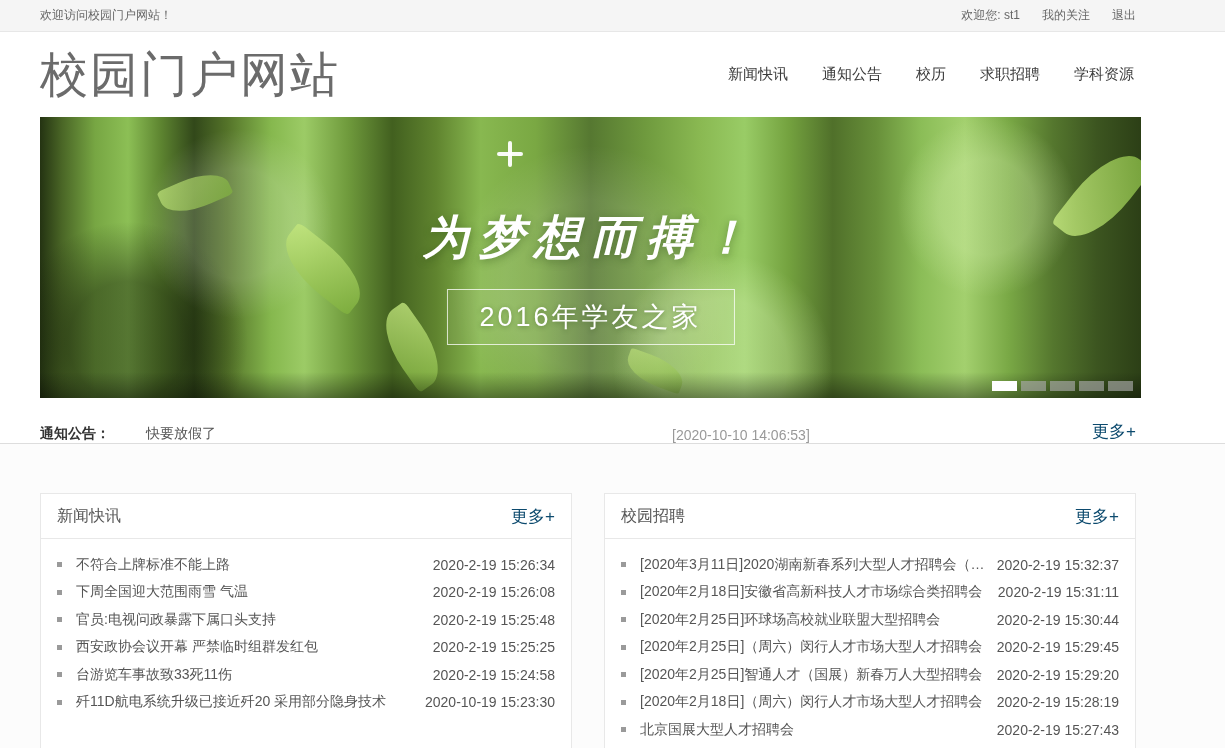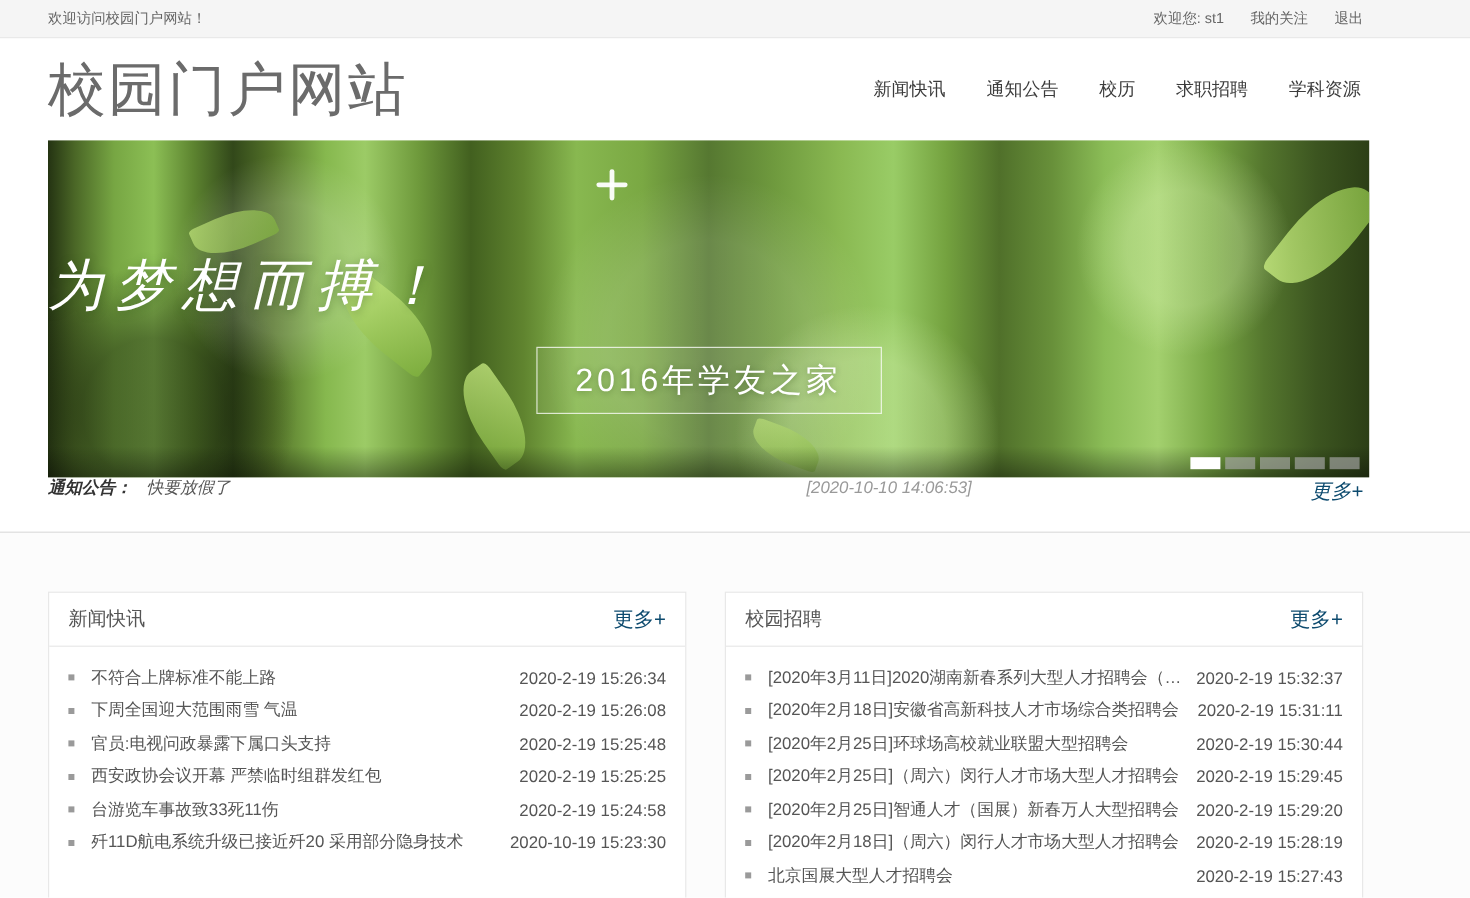--- a/index.html
+++ b/index.html
@@ -1,19 +1,19 @@
 <!DOCTYPE html>
 <html><head>
 <meta charset="utf-8">
 <style>
   * { margin:0; padding:0; box-sizing:border-box; }
   html,body { width:1225px; height:748px; overflow:hidden; background:#fff;
     font-family:"Liberation Sans","DejaVu Sans",sans-serif; }
 
-  .container { width:1096px; margin:0 auto 0 40px; }
+  .container { width:1096px; margin:0 auto 0 40px;gap:24px; }
 
   
   .topbar { height:32px; background:#f5f5f5; border-bottom:1px solid #e7e7e7; }
   .topbar-inner { display:flex; align-items:center; height:100%; font-size:12px; color:#666; }
   .topbar-right { margin-left:auto; display:flex; align-items:center; gap:22px; }
   .topbar a, .toplink { color:#666; text-decoration:none; cursor:pointer; }
 
   
   .header { height:85px; background:#fff; }
   .header-inner { display:flex; align-items:center; height:100%; }
@@ -39,34 +39,34 @@
     background:linear-gradient(transparent, rgba(0,0,0,.38)); }
   .leaf { position:absolute; background:linear-gradient(135deg,#c3e67e,#7fb03e);
     border-radius:8% 65% 8% 65%; opacity:.85; }
   .leaf1 { width:96px; height:44px; left:235px; top:130px; transform:rotate(38deg); }
   .leaf2 { width:70px; height:32px; left:120px; top:60px;  transform:rotate(-24deg); opacity:.7; }
   .leaf3 { width:84px; height:40px; left:330px; top:210px; transform:rotate(55deg); opacity:.8; }
   .leaf4 { width:104px; height:48px; left:1010px; top:55px; transform:rotate(-52deg); }
   .leaf5 { width:60px; height:28px; left:585px; top:240px; transform:rotate(20deg); opacity:.6; }
   .sparkle { position:absolute; left:468px; top:24px; width:4px; height:26px; background:rgba(255,255,255,.95); border-radius:2px; }
   .sparkle::before { content:""; position:absolute; left:-11px; top:11px; width:26px; height:4px; background:rgba(255,255,255,.95); border-radius:2px; }
-  .banner-slogan { position:absolute; left:0; right:0; top:90px; 
-    color:#fff; font-size:46px; font-weight:normal; font-style:italic; letter-spacing:10px;
+  .banner-slogan { position:absolute; left:0; right:0; top:90px; text-align:center;
+    color:#fff; font-size:46px; font-weight:bold; font-style:italic; letter-spacing:10px;
     text-shadow:0 2px 8px rgba(40,70,20,.45); }
   .banner-sub { position:absolute; left:50%; top:172px; transform:translateX(-50%);
     color:#fff; font-size:27px; letter-spacing:3px; padding:9px 32px;
     border:1px solid rgba(255,255,255,.75); background:rgba(255,255,255,.06);
     text-shadow:0 1px 5px rgba(40,70,20,.4); white-space:nowrap; }
   .dots { position:absolute; right:8px; bottom:7px; display:flex; gap:4px; z-index:2; }
   .dot { width:25px; height:10px; background:rgba(170,170,170,.65); cursor:pointer; }
   .dot.active { background:#ffffff; }
 
   
   .notice { position:relative; height:46px; border-bottom:1px solid #ddd; background:#fff; }
-  .notice-inner { position:relative; display:flex; align-items:flex-start; height:100%; font-size:14px;font-style:italic; }
+  .notice-inner { position:relative; display:flex; align-items:flex-end; height:100%; font-size:14px; }
   .notice-label { font-weight:bold; color:#333; }
   .notice-text { color:#555; margin-left:12px; cursor:pointer; }
   .notice-time { position:absolute; left:632px; color:#999; }
   .more-link { margin-left:auto; color:#0c4a6e; font-size:17px; cursor:pointer; text-decoration:none; }
 
   
   .main { background:#fcfcfc; padding-top:49px; height:100%; }
   .panels { display:flex; justify-content:space-between; }
   .panel { width:532px; background:#fff; border:1px solid #e8e8e8; }
   .panel-header { display:flex; align-items:center; height:45px; padding:0 16px;

